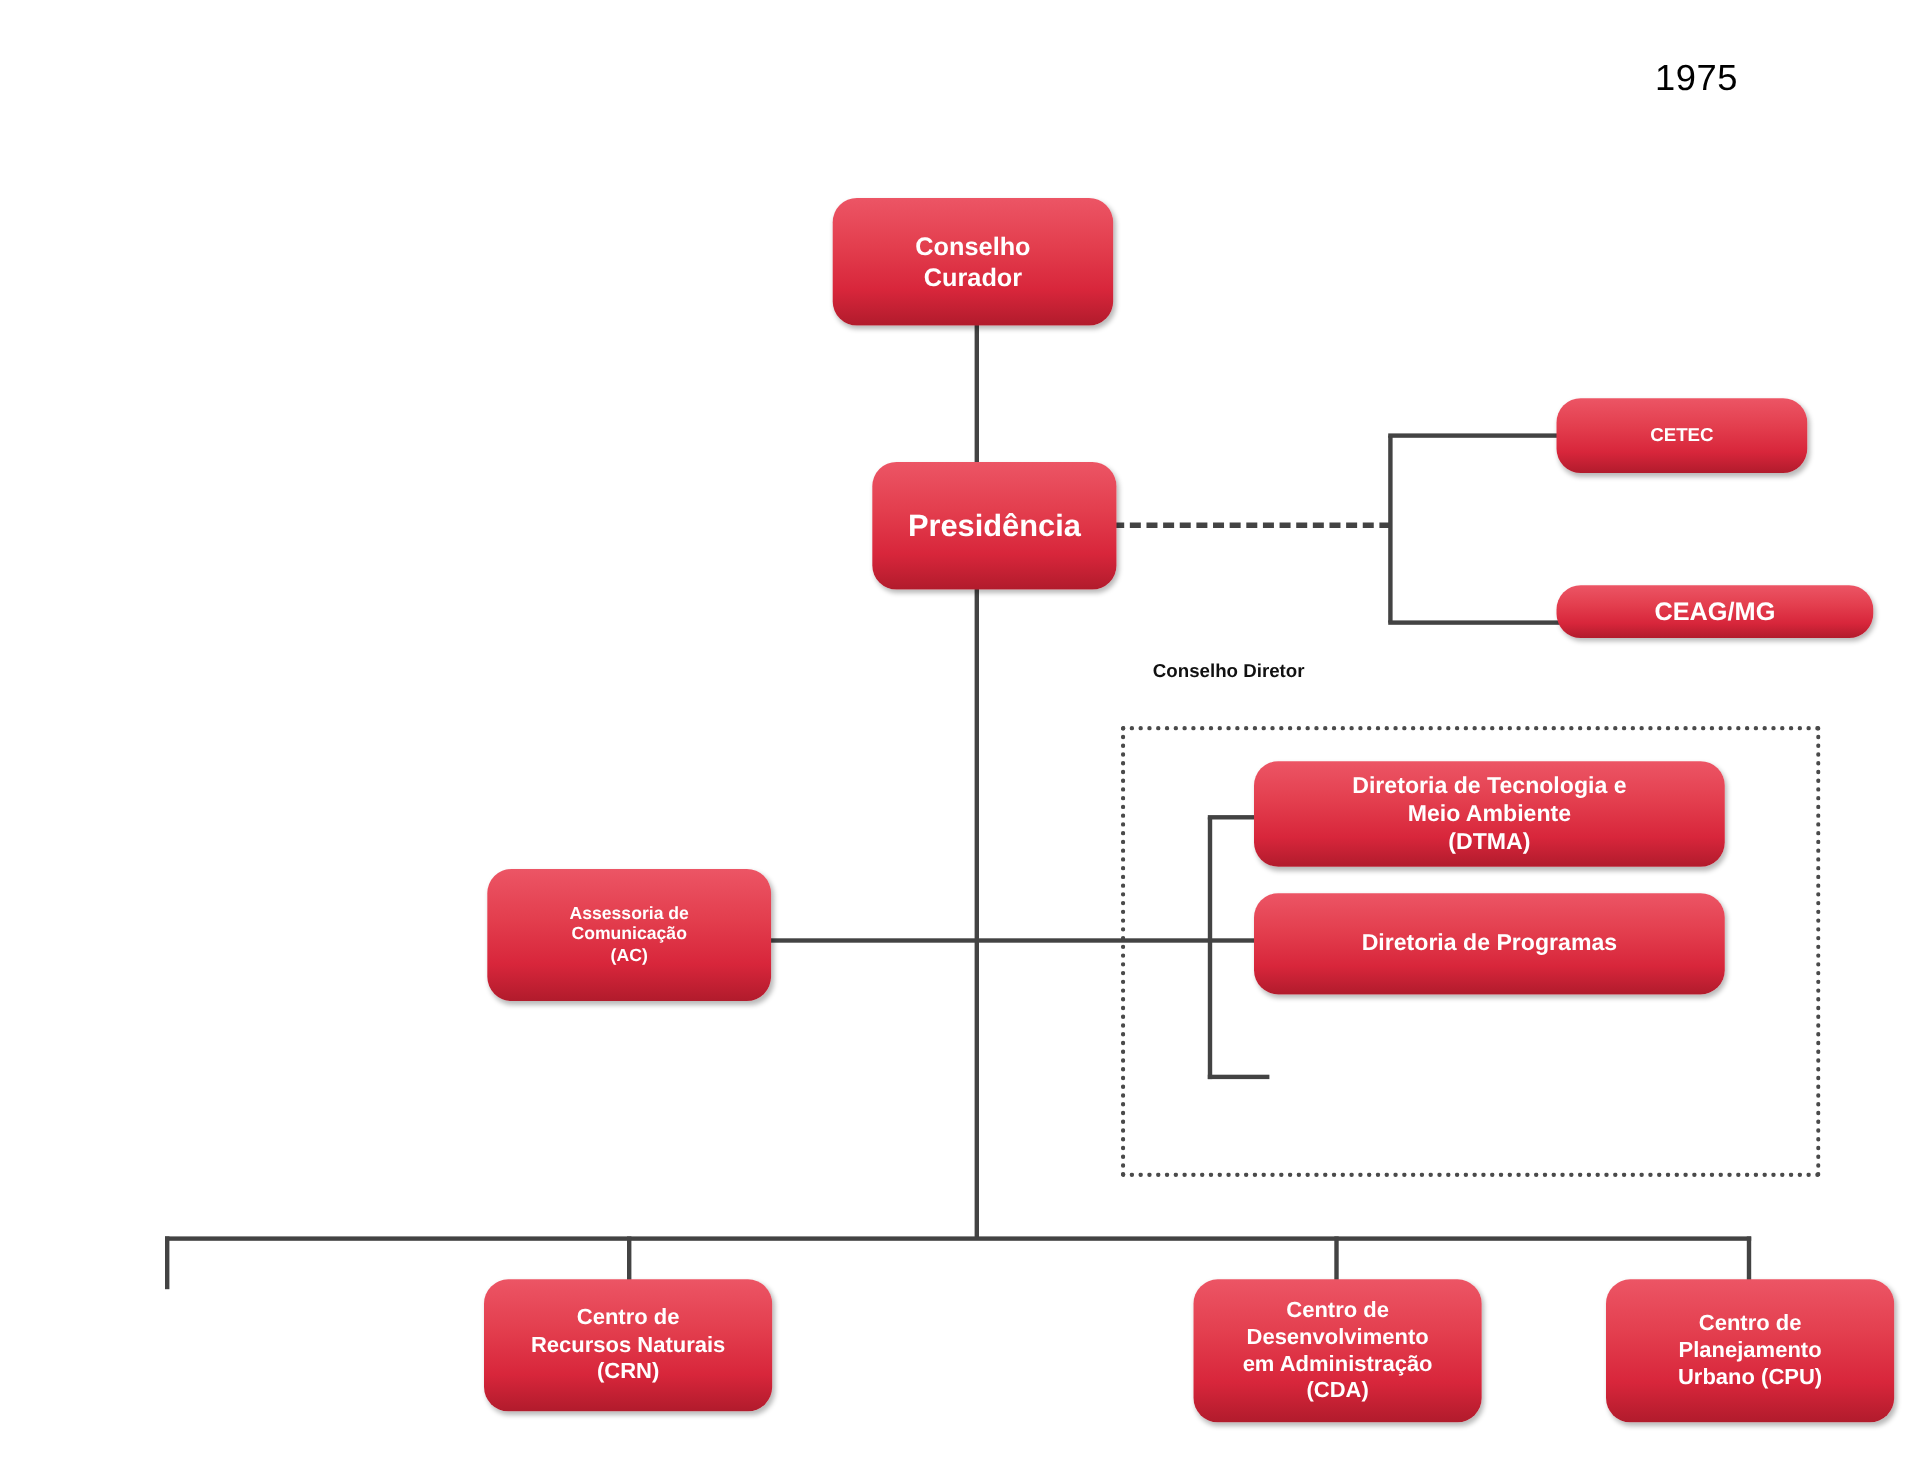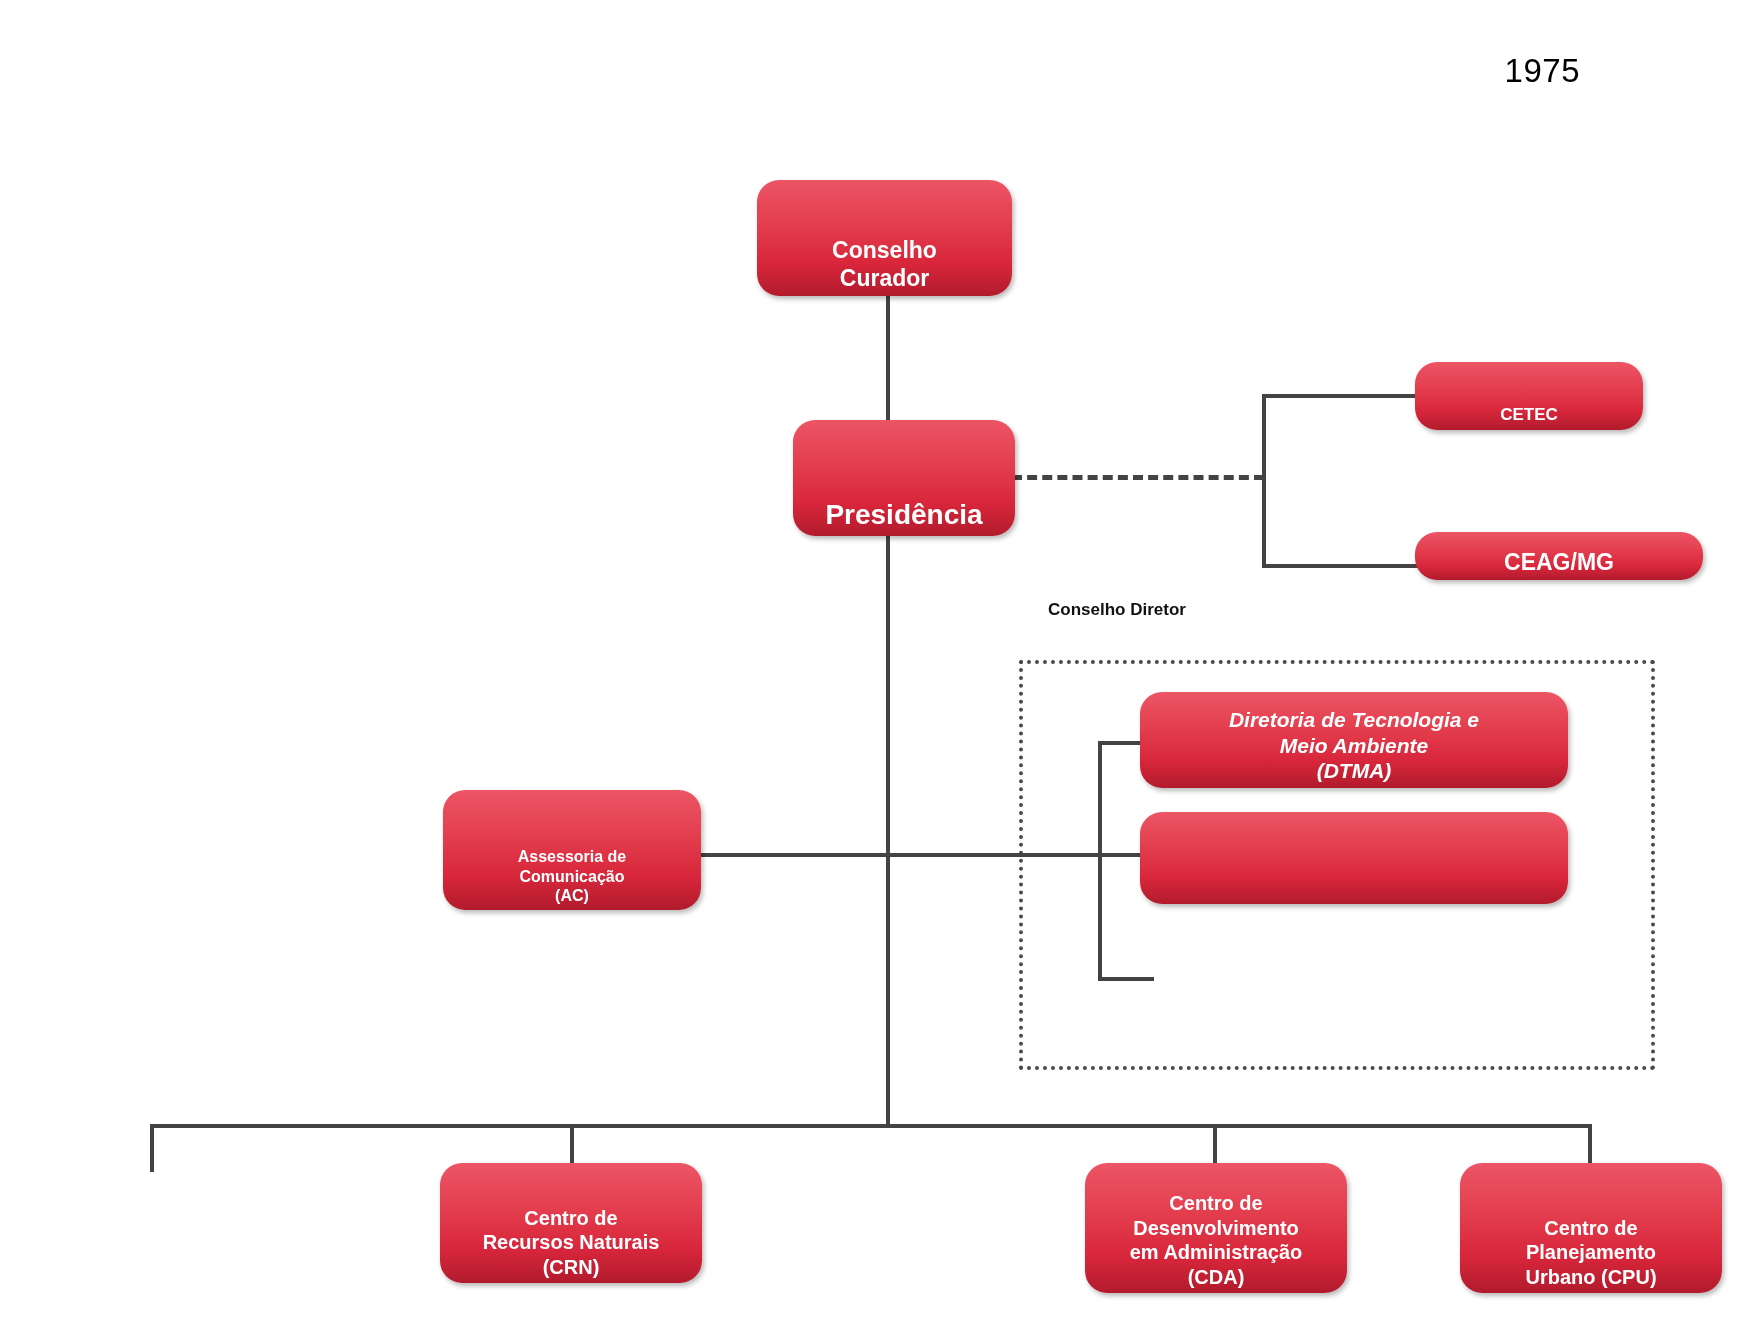--- a/index.html
+++ b/index.html
@@ -13,23 +13,23 @@
     font-size:33px;color:#000000;font-weight:400;letter-spacing:.5px;
   }
 
   
   .node{
     position:absolute;box-sizing:border-box;
     border-radius:22px;
     background:linear-gradient(180deg,#ec5565 0%,#e33e4e 38%,#d8263b 72%,#b11b2c 100%);
     box-shadow:2px 3px 5px rgba(0,0,0,.28);
     color:#ffffff;font-weight:bold;text-align:center;
-    display:flex;align-items:flex-end;justify-content:center;
+    display:flex;align-items:center;justify-content:center;
     line-height:1.22;
-    padding:4px 10px;
+    padding:15px 10px;
     z-index:5;
   }
   .node span{display:block;width:100%;}
 
   
   .ln{position:absolute;background:#434343;z-index:1;}
   .lnh{height:4px;}
   .lnv{width:4px;}
 
   .dashline{
@@ -43,21 +43,21 @@
     position:absolute;font-size:17px;font-weight:bold;color:#111111;
     white-space:nowrap;z-index:3;
   }
 
   
   #n-conselho-curador{left:757px;top:180px;width:255px;height:116px;font-size:23px;}
   #n-presidencia    {left:757px;top:420px;width:222px;height:116px;font-size:28px;margin-left:36px;}
   #n-cetec          {left:1415px;top:362px;width:228px;height:68px;font-size:17px;}
   #n-ceag           {left:1415px;top:532px;width:288px;height:48px;font-size:23px;}
   #n-assessoria     {left:443px;top:790px;width:258px;height:120px;font-size:16px;}
-  #n-dtma           {left:1140px;top:692px;width:428px;height:96px;font-size:21px;font-style:italic;}
+  #n-dtma           {left:1140px;top:692px;width:428px;height:96px;font-size:21px;}
   #n-dpp            {left:1140px;top:812px;width:428px;height:92px;font-size:21px;}
   #n-dp             {left:1140px;top:932px;width:428px;height:94px;font-size:21px;}
   #n-sg             {left:33px;top:1163px;width:262px;height:120px;font-size:20px;}
   #n-crn            {left:440px;top:1163px;width:262px;height:120px;font-size:20px;}
   #n-cda            {left:1085px;top:1163px;width:262px;height:130px;font-size:20px;}
   #n-cpu            {left:1460px;top:1163px;width:262px;height:130px;font-size:20px;}
 </style>
 </head>
 <body>
 
@@ -125,20 +125,21 @@
   <div class="node" id="n-dtma">
     <span>
       <span>Diretoria de Tecnologia e</span>
       <span>Meio Ambiente</span>
       <span>(DTMA)</span>
     </span>
   </div>
 
   <div class="node" id="n-dpp">
     <span>
+      <span>Diretoria de Programas</span>
     </span>
   </div>
 
 
 
   <div class="node" id="n-crn">
     <span>
       <span>Centro de</span>
       <span>Recursos Naturais</span>
       <span>(CRN)</span>

